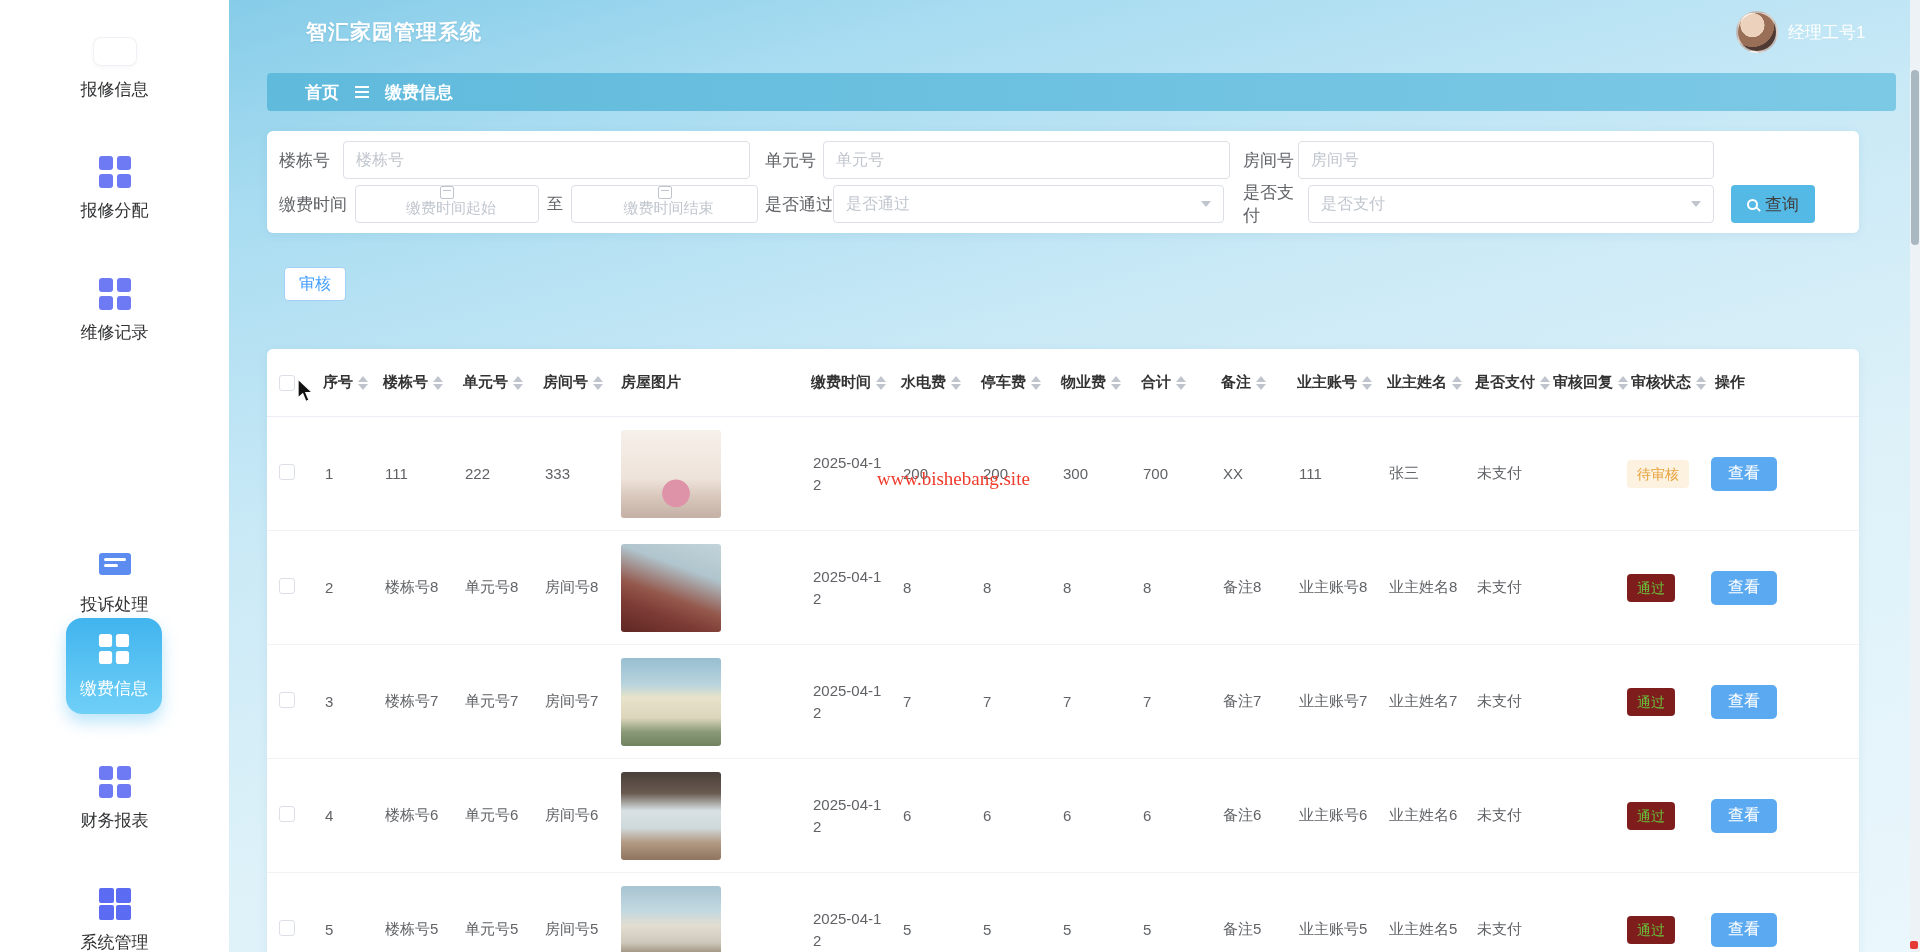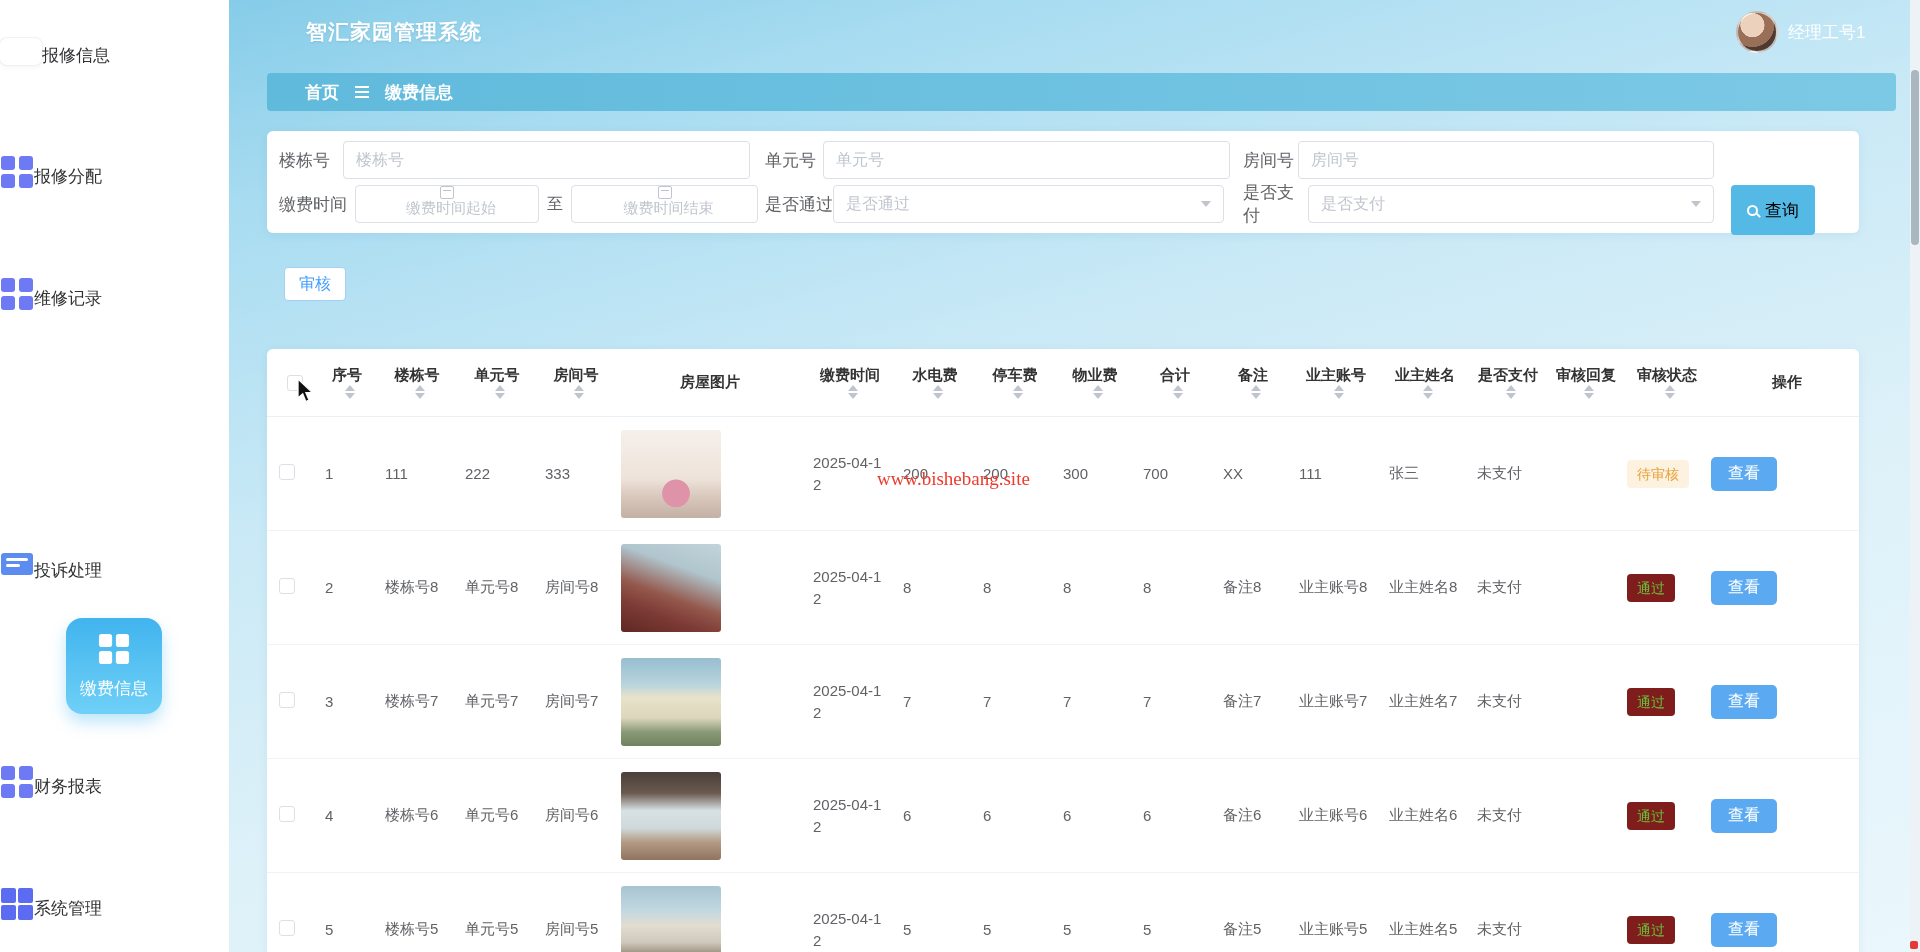--- a/index.html
+++ b/index.html
@@ -8,21 +8,21 @@
     font-family:"Liberation Sans","DejaVu Sans",sans-serif;
     position:relative;
     background:#e8f5fb;
   }
   .main-bg {
     position:absolute; left:229px; top:0; right:0; bottom:0;
     background:linear-gradient(165deg,#86cce8 0%,#a8dcf1 15%,#c9e9f6 38%,#ddf1f9 62%,#eaf7fc 100%);
   }
   
   .sidebar { position:absolute; left:0; top:0; width:229px; height:100%; background:#fff; z-index:5; }
-  .side-item { position:absolute; left:0; width:100%; display:flex; flex-direction:row; align-items:center; cursor:pointer; }
+  .side-item { position:absolute; left:0; width:100%; display:flex; flex-direction:column; align-items:center; cursor:pointer; }
   .side-item .icon-box { height:36px; display:flex; align-items:center; justify-content:center; }
   .side-label { margin-top:9px; font-size:17px; color:#303133; }
   .washed-icon { width:42px; height:27px; background:#fff; border-radius:7px; box-shadow:0 0 0 1px #eef1f5, 0 2px 5px rgba(0,0,0,0.05); }
   .active-tile {
     position:absolute; left:66px; top:618px; width:96px; height:96px; border-radius:16px;
     background:linear-gradient(180deg,#41b4ee 0%,#6fd0f7 100%);
     box-shadow:0 8px 16px rgba(64,180,240,.35);
     display:flex; flex-direction:column; align-items:center; justify-content:center; cursor:pointer;
   }
   .active-tile .side-label { color:#fff; margin-top:8px; }
@@ -47,31 +47,31 @@
   .finput { height:38px; border:1px solid #dcdfe6; border-radius:4px; padding:0 12px; font-size:16px; color:#606266; background:#fff; outline:none; }
   .finput::placeholder { color:#c0c6ce; }
   .fdate { display:flex; align-items:center; height:38px; border:1px solid #dcdfe6; border-radius:4px; padding:0 10px; background:#fff;flex-direction:column; }
   .fdate .ph { color:#c0c6ce; font-size:15px; margin-left:8px; white-space:nowrap; }
   .cal { width:14px; height:13px; border:1px solid #c0c4cc; border-radius:2px; position:relative; flex:none; }
   .cal::before { content:""; position:absolute; left:2px; right:2px; top:3px; height:1px; background:#c0c4cc; }
   .to-sep { margin:0 8px; color:#606266; font-size:16px; }
   .fselect { display:flex; align-items:center; height:38px; border:1px solid #dcdfe6; border-radius:4px; padding:0 12px; background:#fff; cursor:pointer; }
   .fselect .ph { color:#c0c6ce; font-size:16px; }
   .caret-down { width:0; height:0; border:5px solid transparent; border-top:6px solid #c0c4cc; margin-left:auto; margin-top:5px; }
-  .search-btn { position:absolute; left:1464px; top:54px; width:84px; height:50px; background:#55b9e6; border:none; border-radius:4px; color:#000000; font-size:17px; display:flex; align-items:center; justify-content:center; cursor:pointer; }
+  .search-btn { position:absolute; left:1464px; top:54px; width:84px; height:38px; background:#55b9e6; border:none; border-radius:4px; color:#404040; font-size:17px; display:flex; align-items:center; justify-content:center; cursor:pointer; }
   .mag { width:11px; height:11px; border:2px solid #fff; border-radius:50%; position:relative; margin-right:7px; flex:none; }
   .mag::after { content:""; position:absolute; width:6px; height:2px; background:#fff; transform:rotate(45deg); right:-5px; bottom:-2px; }
   
   .audit-btn { position:absolute; left:284px; top:267px; width:62px; height:34px; background:#fff; border:1px solid #a3d0f3; color:#409eff; font-size:16px; border-radius:4px; cursor:pointer; z-index:6; }
   
   .table-card { position:absolute; left:267px; top:349px; width:1592px; height:648px; background:#fff; border-radius:6px 6px 0 0; box-shadow:0 2px 10px rgba(40,100,140,.08); z-index:6; overflow:hidden; }
   .trow { display:grid; grid-template-columns:44px 60px 80px 80px 78px 190px 90px 80px 80px 80px 80px 76px 90px 88px 78px 78px 84px 1fr; align-items:center; }
   .thead { height:68px; border-bottom:1px solid #ebeef5; }
   .tbody-row { height:114px; border-bottom:1px solid #f0f2f5; }
-  .th { font-size:15px; color:#333; font-weight:700; display:flex; align-items:center; padding-left:12px; white-space:nowrap; cursor:pointer;flex-direction:column; }
+  .th { font-size:15px; color:#333; font-weight:700; display:flex; align-items:center; padding-left:12px; white-space:nowrap; cursor:pointer; }
   .td { padding-left:14px; font-size:15px; color:#606266; white-space:nowrap; }
   .td-time { white-space:normal; word-break:break-all; line-height:1.45; padding-right:6px; }
   .cell-cb { padding-left:12px; }
   .cb { width:16px; height:16px; border:1px solid #dcdfe6; border-radius:3px; background:#fff; display:inline-block; cursor:pointer; }
   .sort { display:inline-flex; flex-direction:column; margin-left:5px; }
   .s-up { width:0; height:0; border-left:5px solid transparent; border-right:5px solid transparent; border-bottom:6px solid #c0c4cc; margin-bottom:2px; }
   .s-down { width:0; height:0; border-left:5px solid transparent; border-right:5px solid transparent; border-top:6px solid #c0c4cc; }
   .photo { width:100px; height:88px; border-radius:3px; display:block; cursor:pointer; }
   .photo-1 { background:radial-gradient(circle at 55% 72%, #df93a8 0 16%, transparent 17%), linear-gradient(180deg,#f6f0ea 0%,#eee3da 55%,#d9c8bd 75%,#c4b0a4 100%); }
   .photo-2 { background:linear-gradient(200deg,#c3d4da 0%,#b0c5cd 30%,#94584c 58%,#7d3b35 75%,#5f2723 100%); }

